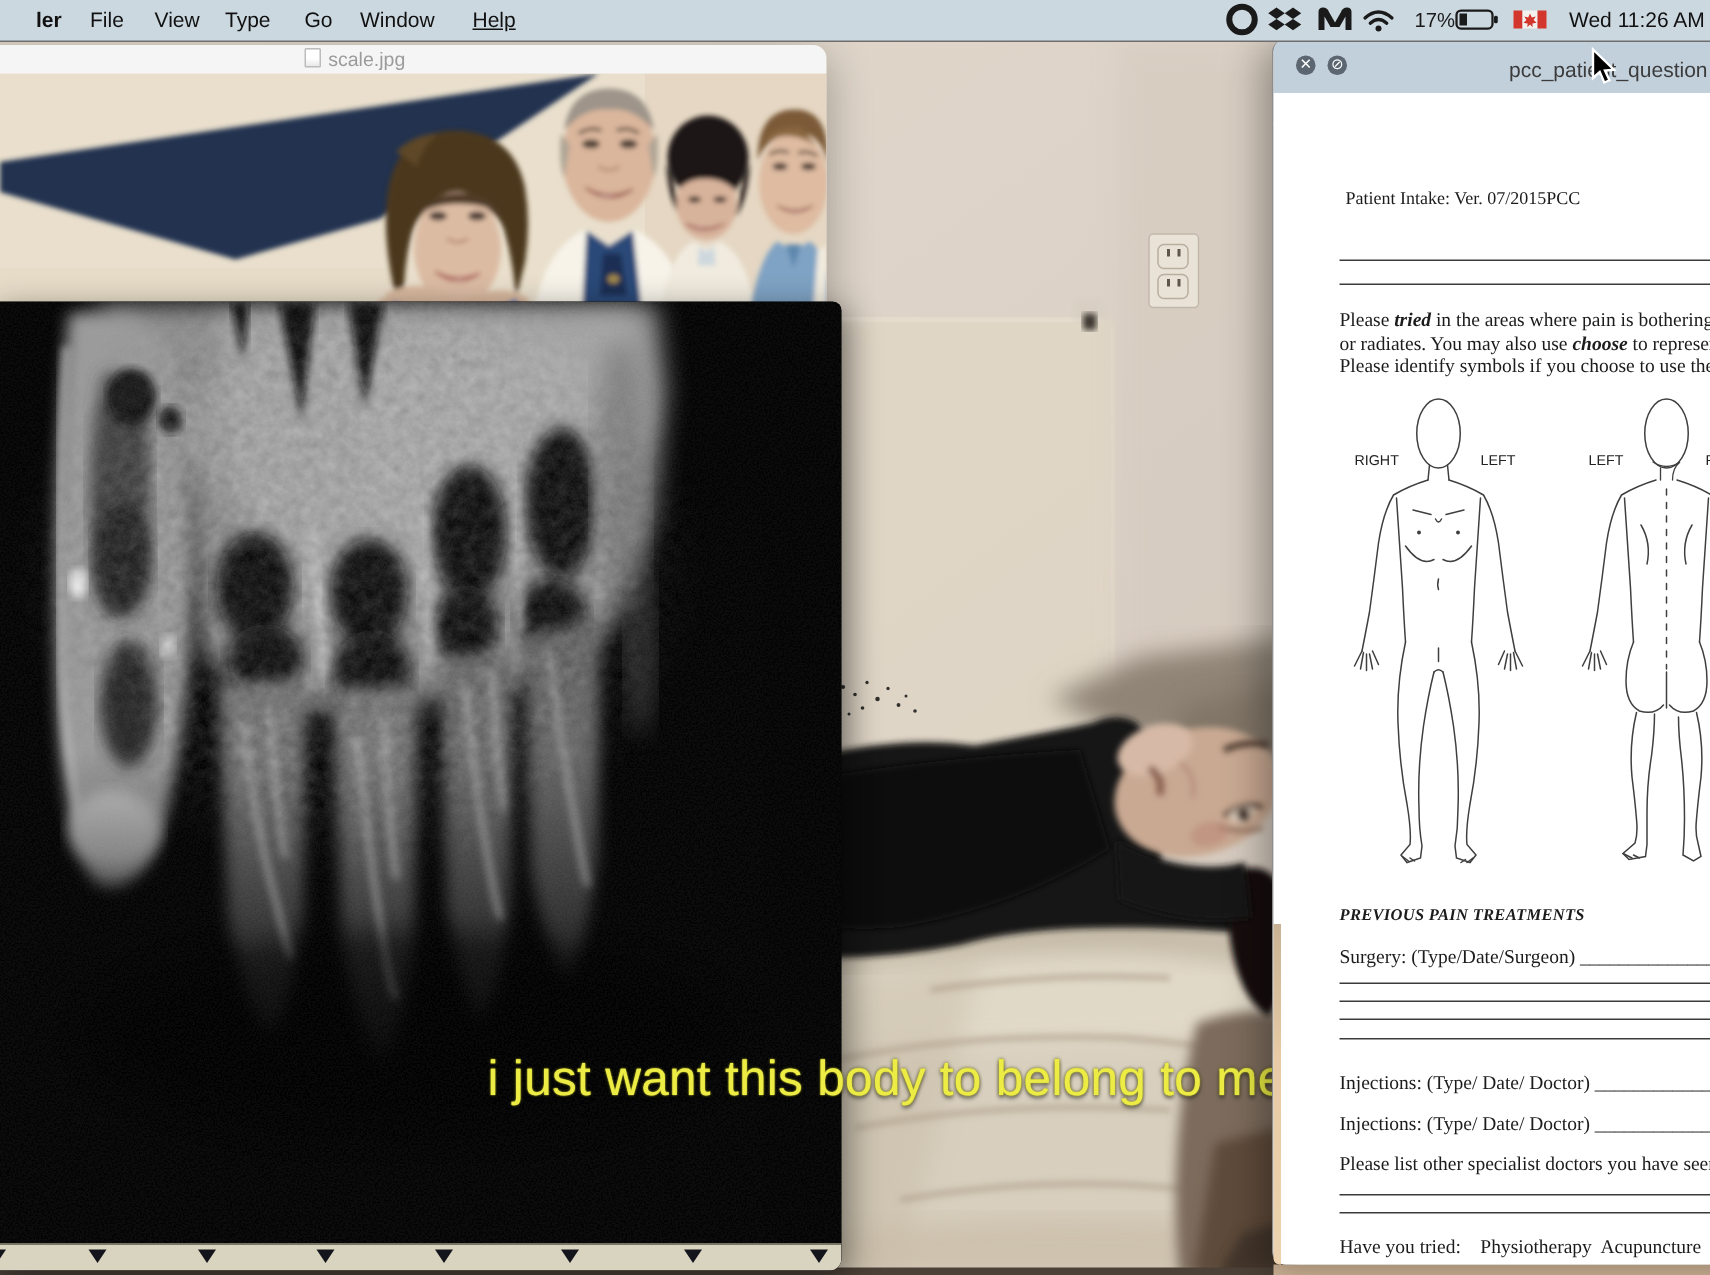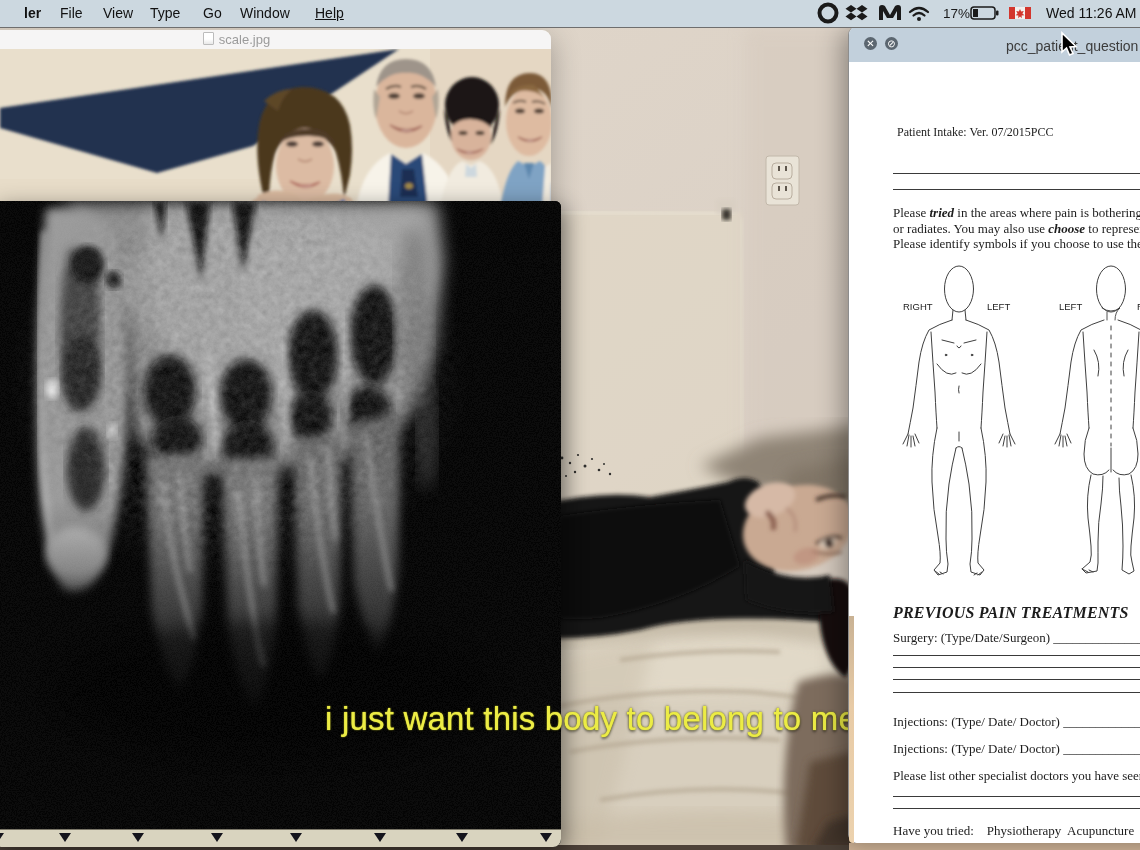--- a/index.html
+++ b/index.html
@@ -396,21 +396,21 @@
           <path d="M-20,211 Q-25,232 -23,254 Q-21,270 -20,282 Q-19,292 -21,298 L-29,305 L-25,309 L-14,307 L-13,299 Q-13,288 -13,278 Q-13,258 -10,240 Q-8,224 -8,212"></path>
           <path d="M20,211 Q25,232 23,254 Q21,270 20,282 Q19,292 21,298 L23,307 L18,310 L11,306 Q12,294 12,282 Q12,260 10,242 Q8,226 8,214"></path>
           <path d="M-29,305 L-23,308 M-22,306 L-18,308"></path>
         </g>
       </g>
       <text x="10" y="46" font-family="Liberation Sans" font-size="9.5" fill="#222">RIGHT</text>
       <text x="94" y="46" font-family="Liberation Sans" font-size="9.5" fill="#222">LEFT</text>
       <text x="166" y="46" font-family="Liberation Sans" font-size="9.5" fill="#222">LEFT</text>
       <text x="244" y="46" font-family="Liberation Sans" font-size="9.5" fill="#222">RI</text>
     </svg>
-    <div class="dtxt" style="top:522px;font-size:16px;letter-spacing:.2px;"><b><i>PREVIOUS PAIN TREATMENTS</i></b></div>
+    <div class="dtxt" style="top:522px;font-size:11px;letter-spacing:.2px;"><b><i>PREVIOUS PAIN TREATMENTS</i></b></div>
     <div class="dtxt" style="top:548px;">Surgery: (Type/Date/Surgeon) ______________________</div>
     <div class="dline" style="top:573px;"></div>
     <div class="dline" style="top:585px;"></div>
     <div class="dline" style="top:597px;"></div>
     <div class="dline" style="top:609.5px;"></div>
     <div class="dtxt" style="top:632px;">Injections: (Type/ Date/ Doctor) ______________________</div>
     <div class="dtxt" style="top:659px;">Injections: (Type/ Date/ Doctor) ______________________</div>
     <div class="dtxt" style="top:686px;">Please list other specialist doctors you have seen for this</div>
     <div class="dline" style="top:714px;"></div>
     <div class="dline" style="top:726px;"></div>

